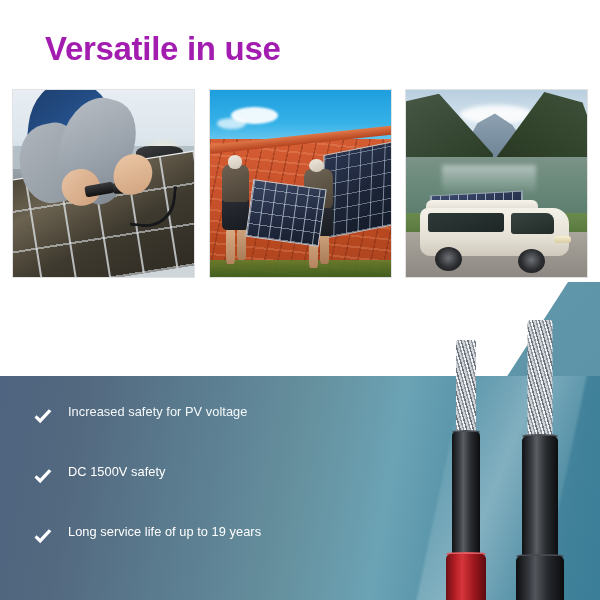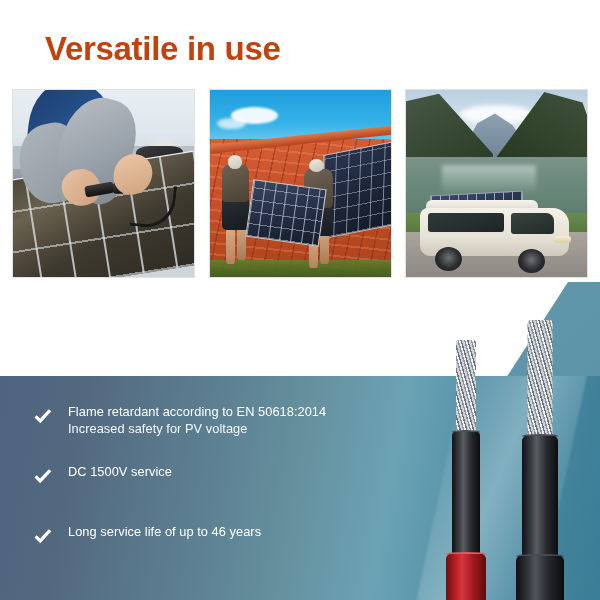--- a/index.html
+++ b/index.html
@@ -21,21 +21,21 @@
     overflow: hidden;
   }
 
   
   .page-title {
     position: absolute;
     left: 45px;
     top: 30px;
     font-size: 33px;
     font-weight: bold;
-    color: #c2410c;
+    color: #a21caf;
     letter-spacing: -0.3px;
     line-height: 38px;
     white-space: nowrap;
   }
 
   
   .photo-row {
     position: absolute;
     left: 12px;
     top: 89px;
@@ -570,40 +570,39 @@
   </div>
 
   <div class="feature-list">
 
     <div class="feature-item">
       <span class="check-icon">
         <svg viewBox="0 0 22 20" width="22" height="20" aria-hidden="true">
           <path d="M2.5 9.6 L8.2 15.3 L19.4 3.2 L16.8 1.2 L8.1 10.6 L4.6 7.2 Z" fill="#ffffff"></path>
         </svg>
       </span>
-      <div class="feature-line">Flame retardant according to EN 50618:2014</div>
       <div class="feature-line secondary">Increased safety for PV voltage</div>
     </div>
 
     <div class="feature-item">
       <span class="check-icon">
         <svg viewBox="0 0 22 20" width="22" height="20" aria-hidden="true">
           <path d="M2.5 9.6 L8.2 15.3 L19.4 3.2 L16.8 1.2 L8.1 10.6 L4.6 7.2 Z" fill="#ffffff"></path>
         </svg>
       </span>
-      <div class="feature-line">DC 1500V service</div>
+      <div class="feature-line">DC 1500V safety</div>
     </div>
 
     <div class="feature-item">
       <span class="check-icon">
         <svg viewBox="0 0 22 20" width="22" height="20" aria-hidden="true">
           <path d="M2.5 9.6 L8.2 15.3 L19.4 3.2 L16.8 1.2 L8.1 10.6 L4.6 7.2 Z" fill="#ffffff"></path>
         </svg>
       </span>
-      <div class="feature-line">Long service life of up to 46 years</div>
+      <div class="feature-line">Long service life of up to 19 years</div>
     </div>
 
   </div>
 
   <div class="cable-left">
     <div class="strands cl-strands"></div>
     <div class="jacket-rim cl-rim"></div>
     <div class="jacket-black cl-black"></div>
     <div class="jacket-rim cl-rim-red"></div>
     <div class="jacket-red"></div>

